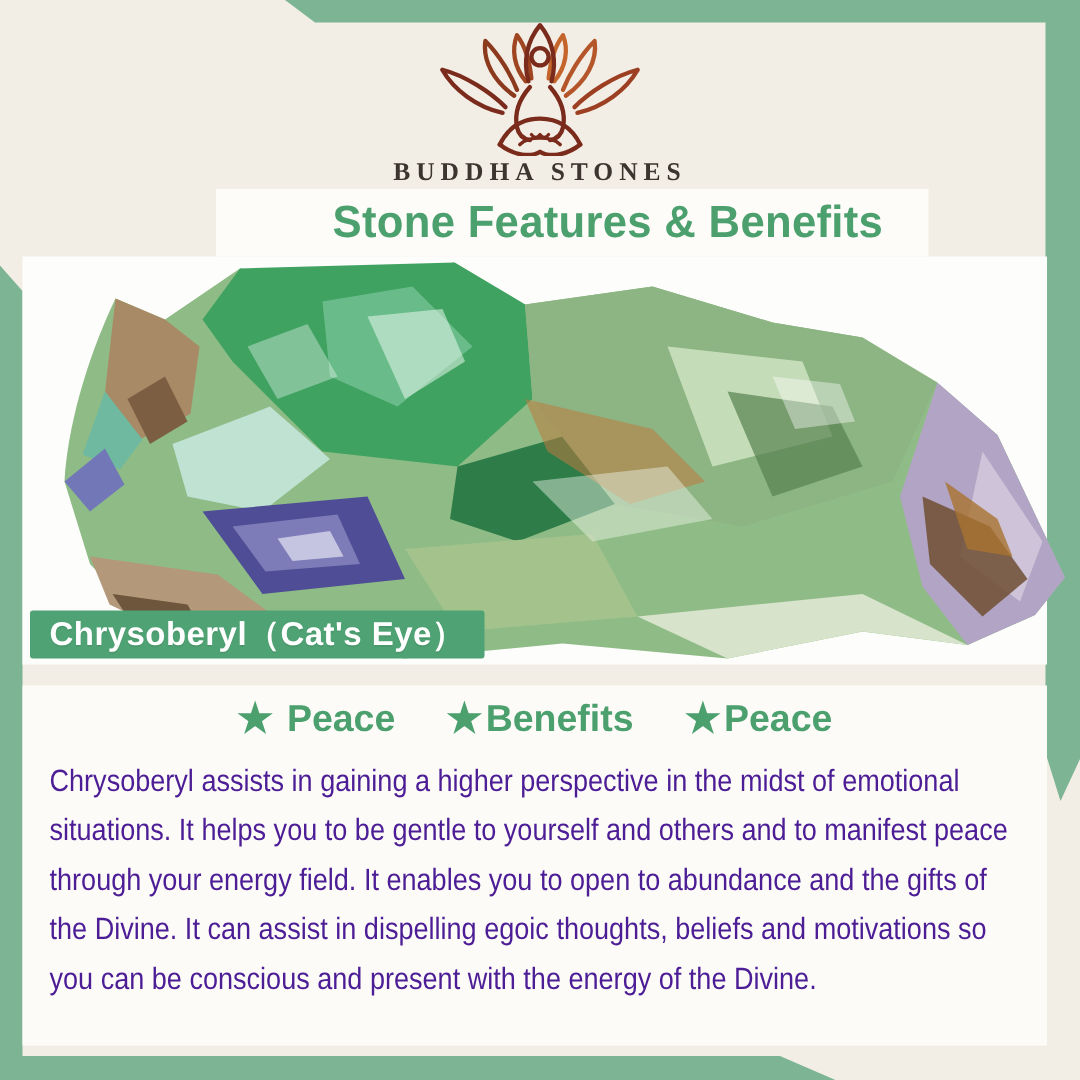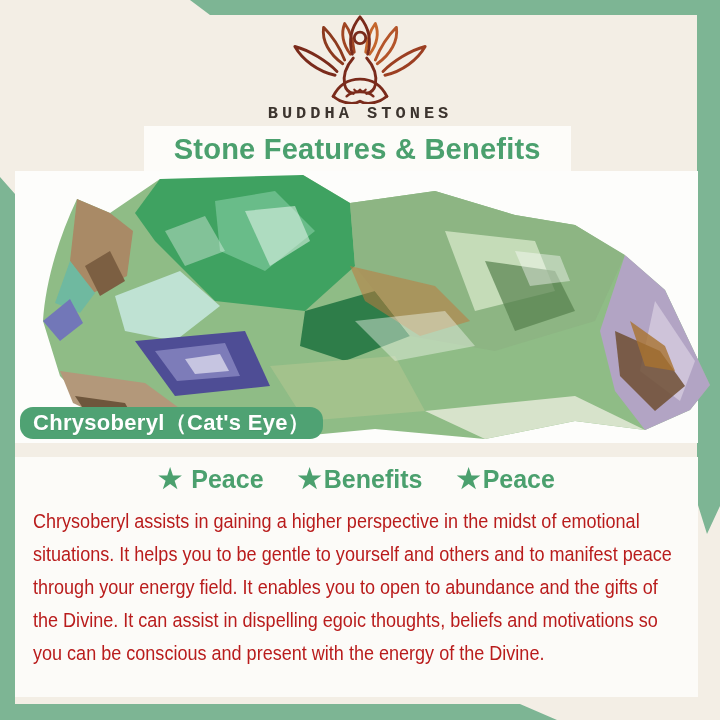--- a/index.html
+++ b/index.html
@@ -16,63 +16,63 @@
   }
   .ribbon.bottom-left{
     clip-path:polygon(0 177px,15px 194px,15px 704px,520px 704px,557px 720px,0 720px);
     z-index:1;
   }
   
   .logo-block{position:absolute;top:12px;left:0;width:720px;text-align:center;z-index:2;}
   .logo-block svg{display:inline-block;}
   .brand-name{
     margin-top:-4px;
-    font-family:Liberation Mono, monospace;
+    font-family:Liberation Serif, serif;
     font-size:17px;font-weight:600;letter-spacing:4px;color:#3c342e;
   }
   
   .banner{
     position:absolute;left:144px;top:126px;width:427px;height:45px;
     background:#fdfcf9;z-index:2;
-    display:flex;align-items:center;justify-content:center;
+    display:flex;align-items:center;justify-content:center;padding-left:48px;
   }
   .banner-title{
     color:#4ba06e;font-size:30px;font-weight:700;letter-spacing:0.2px;
     transform:scaleX(0.97);white-space:nowrap;
   }
   
   .photo-panel{
     position:absolute;left:15px;top:171px;width:683px;height:272px;
     background:#fdfdfb;z-index:2;overflow:visible;
   }
   .photo-panel svg{position:absolute;left:0;top:0;}
   
   .stone-label{
     position:absolute;left:20px;top:407px;height:32px;z-index:3;
-    background:#4fa273;color:#ffffff;border-radius:13px;
+    background:#4fa273;color:#ffffff;border-radius:2px;
     display:flex;align-items:center;padding:0 13px;
     font-size:22px;font-weight:700;letter-spacing:0.3px;white-space:nowrap;
     text-shadow:0 1px 0 rgba(0,0,0,0.06);
   }
   
   .text-panel{
     position:absolute;left:15px;top:457px;width:683px;height:240px;
     background:#fcfbf8;z-index:2;
   }
   .features-row{
     margin-top:8px;display:flex;justify-content:center;gap:34px;
     color:#4ba06e;font-weight:700;font-size:25px;align-items:center;
   }
   .feature{display:flex;align-items:center;white-space:nowrap;}
   .feature .star{font-size:27px;line-height:1;}
   .feature.first .star{margin-right:9px;}
   .feature .star + .feature-label{margin-left:2px;}
   .feature.first .star + .feature-label{margin-left:0;}
   .description{
-    margin:10px 0 0 18px;width:655px;color:#b91c1c;
+    margin:10px 0 0 18px;width:655px;color:#4c1d95;
     font-size:20.5px;line-height:33px;font-weight:400;
   }
   .description .line{
     white-space:nowrap;transform:scaleX(0.88);transform-origin:0 50%;
   }
 </style>
 </head>
 <body>
 
 <div class="page">

